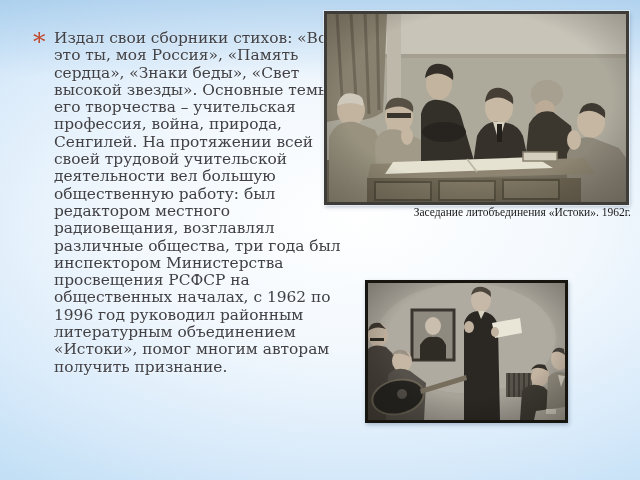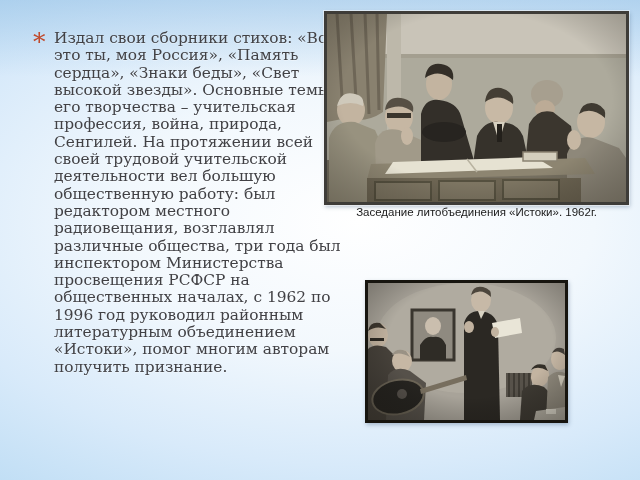--- a/index.html
+++ b/index.html
@@ -50,22 +50,22 @@
   .photo-bottom {
     left: 365px; top: 280px;
     width: 197px; height: 137px;
     border: 3px solid #17150f;
     box-shadow: inset 0 0 0 1px rgba(235,235,230,0.6), 1px 2px 4px rgba(60,90,120,0.35);
   }
   .photo-caption {
     position: absolute;
     left: 322px; top: 206px;
     width: 309px;
-    text-align: center;
-    font-family: Liberation Sans, sans-serif;
+    text-align: right;
+    font-family: Liberation Serif, serif;
     font-size: 11.5px;
     color: #191919;
   }
 </style>
 </head>
 <body>
 
 <div class="slide">
 
   <div class="bullet-marker">*</div>

